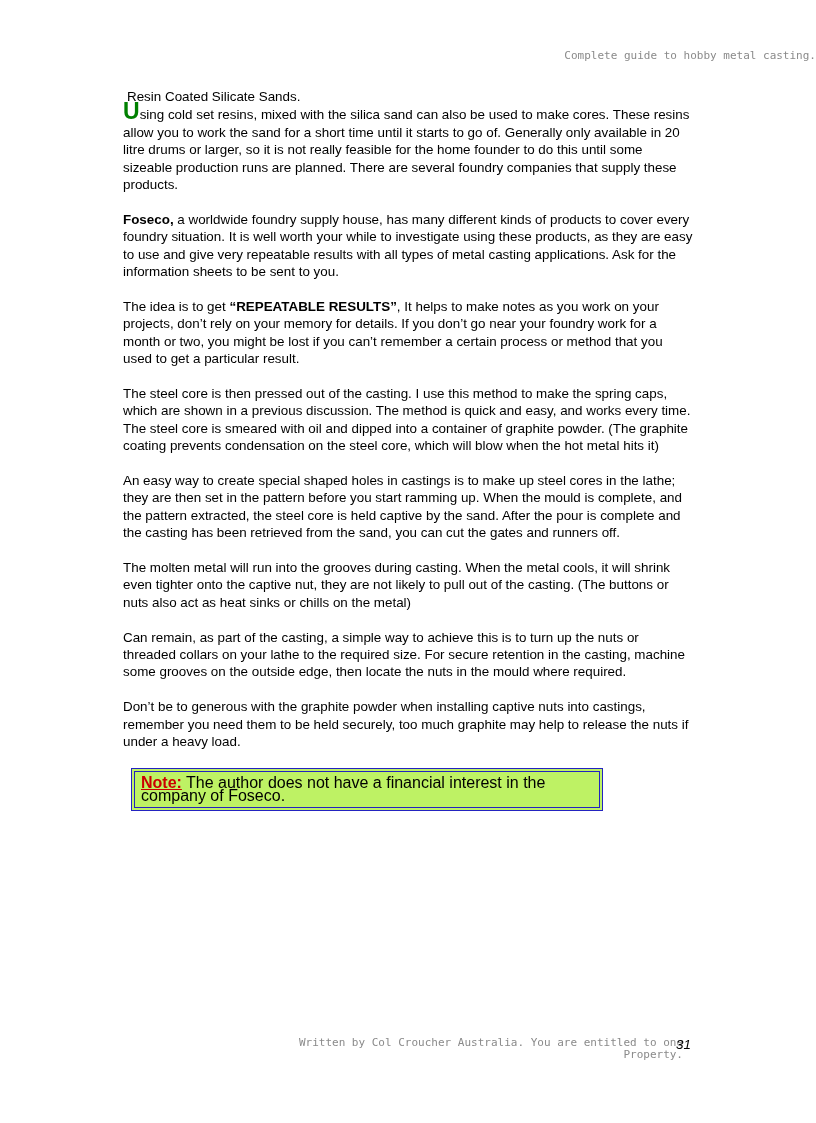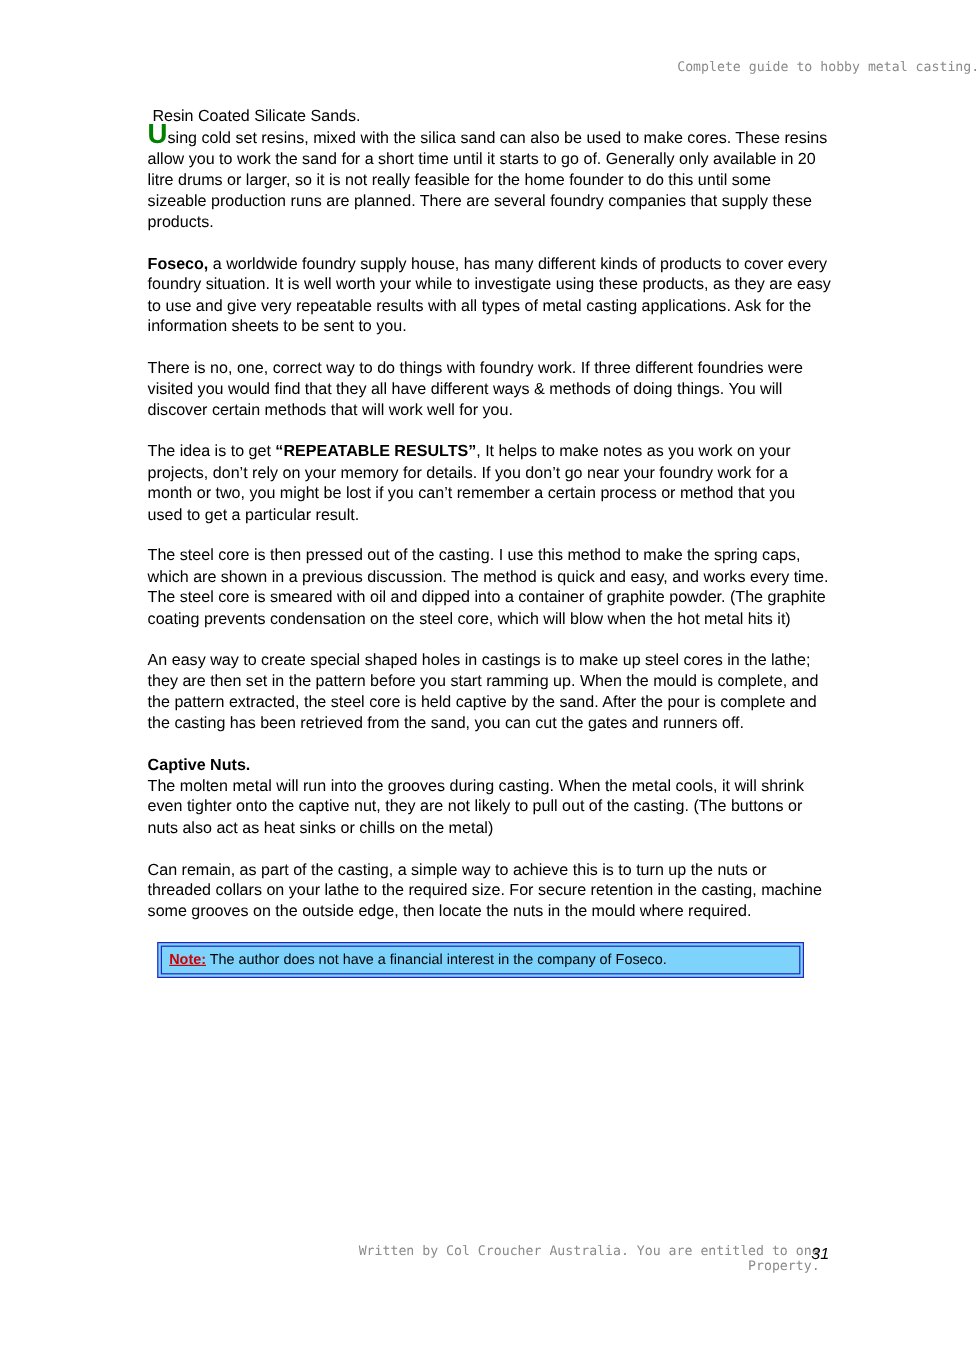--- a/index.html
+++ b/index.html
@@ -36,26 +36,26 @@
   .dropcap {
     font-size: 23px;
     font-weight: bold;
     color: #008000;
     line-height: 0;
   }
   .bold { font-weight: bold; }
   .subhead { font-weight: bold; margin: 0 !important; }
   .note-box {
     box-sizing: border-box;
-    width: 539px;
+    width: 472px;
     margin: 10px 0 0 8px;
-    background: #7dd3fc;
+    background: #bef264;
     border: 4px double #2323c0;
     padding: 4px 6px 5px 6px;
-    font-size: 12px;
+    font-size: 16px;
     line-height: 13px;
   }
   .note-label {
     color: #cc0000;
     font-weight: bold;
     text-decoration: underline;
   }
   .doc-footer {
     position: absolute;
     top: 1037px;
@@ -84,35 +84,34 @@
   <div class="doc-header">Complete guide to hobby metal casting.</div>
 
   <div class="content">
 
     <p class="title">Resin Coated Silicate Sands.</p>
 
     <p><span class="dropcap">U</span><span>sing cold set resins, mixed with the silica sand can also be used to make cores. These resins allow you to work the sand for a short time until it starts to go of. Generally only available in 20 litre drums or larger, so it is not really feasible for the home founder to do this until some sizeable production runs are planned. There are several foundry companies that supply these products.</span></p>
 
     <p><span class="bold">Foseco,</span><span> a worldwide foundry supply house, has many different kinds of products to cover every foundry situation. It is well worth your while to investigate using these products, as they are easy to use and give very repeatable results with all types of metal casting applications. Ask for the information sheets to be sent to you.</span></p>
 
-    <p>There is no, one, correct way to do things with foundry work. If three different foundries were visited you would find that they all have different ways &amp; methods of doing things. You will discover certain methods that will work well for you.</p>
 
     <p><span>The idea is to get </span><span class="bold">“REPEATABLE RESULTS”</span><span>, It helps to make notes as you work on your projects, don’t rely on your memory for details. If you don’t go near your foundry work for a month or two, you might be lost if you can’t remember a certain process or method that you used to get a particular result.</span></p>
 
     <p>The steel core is then pressed out of the casting. I use this method to make the spring caps, which are shown in a previous discussion. The method is quick and easy, and works every time. The steel core is smeared with oil and dipped into a container of graphite powder. (The graphite coating prevents condensation on the steel core, which will blow when the hot metal hits it)</p>
 
     <p>An easy way to create special shaped holes in castings is to make up steel cores in the lathe; they are then set in the pattern before you start ramming up. When the mould is complete, and the pattern extracted, the steel core is held captive by the sand. After the pour is complete and the casting has been retrieved from the sand, you can cut the gates and runners off.</p>
 
-    <p class="subhead">Captive Nuts.</p>
 
     <p>The molten metal will run into the grooves during casting. When the metal cools, it will shrink even tighter onto the captive nut, they are not likely to pull out of the casting. (The buttons or nuts also act as heat sinks or chills on the metal)</p>
 
     <p>Can remain, as part of the casting, a simple way to achieve this is to turn up the nuts or threaded collars on your lathe to the required size. For secure retention in the casting, machine some grooves on the outside edge, then locate the nuts in the mould where required.</p>
 
 
+    <p>Don’t be to generous with the graphite powder when installing captive nuts into castings, remember you need them to be held securely, too much graphite may help to release the nuts if under a heavy load.</p>
 
     <div class="note-box"><span class="note-label">Note:</span><span> The author does not have a financial interest in the company of Foseco.</span></div>
 
   </div>
 
   <div class="doc-footer">
     <div>Written by Col Croucher Australia. You are entitled to one</div>
     <div>Property.</div>
   </div>
 

